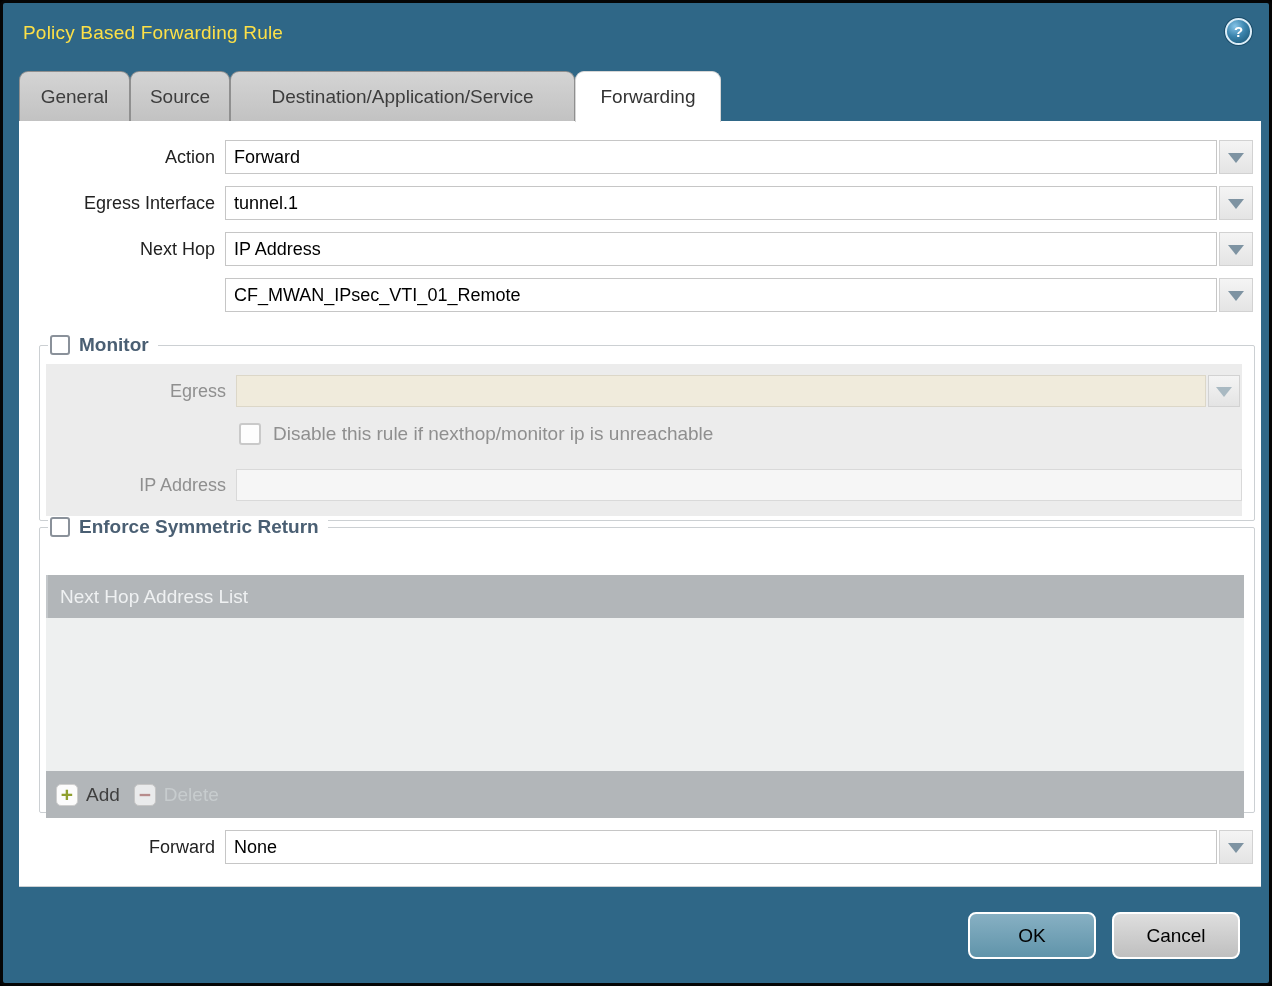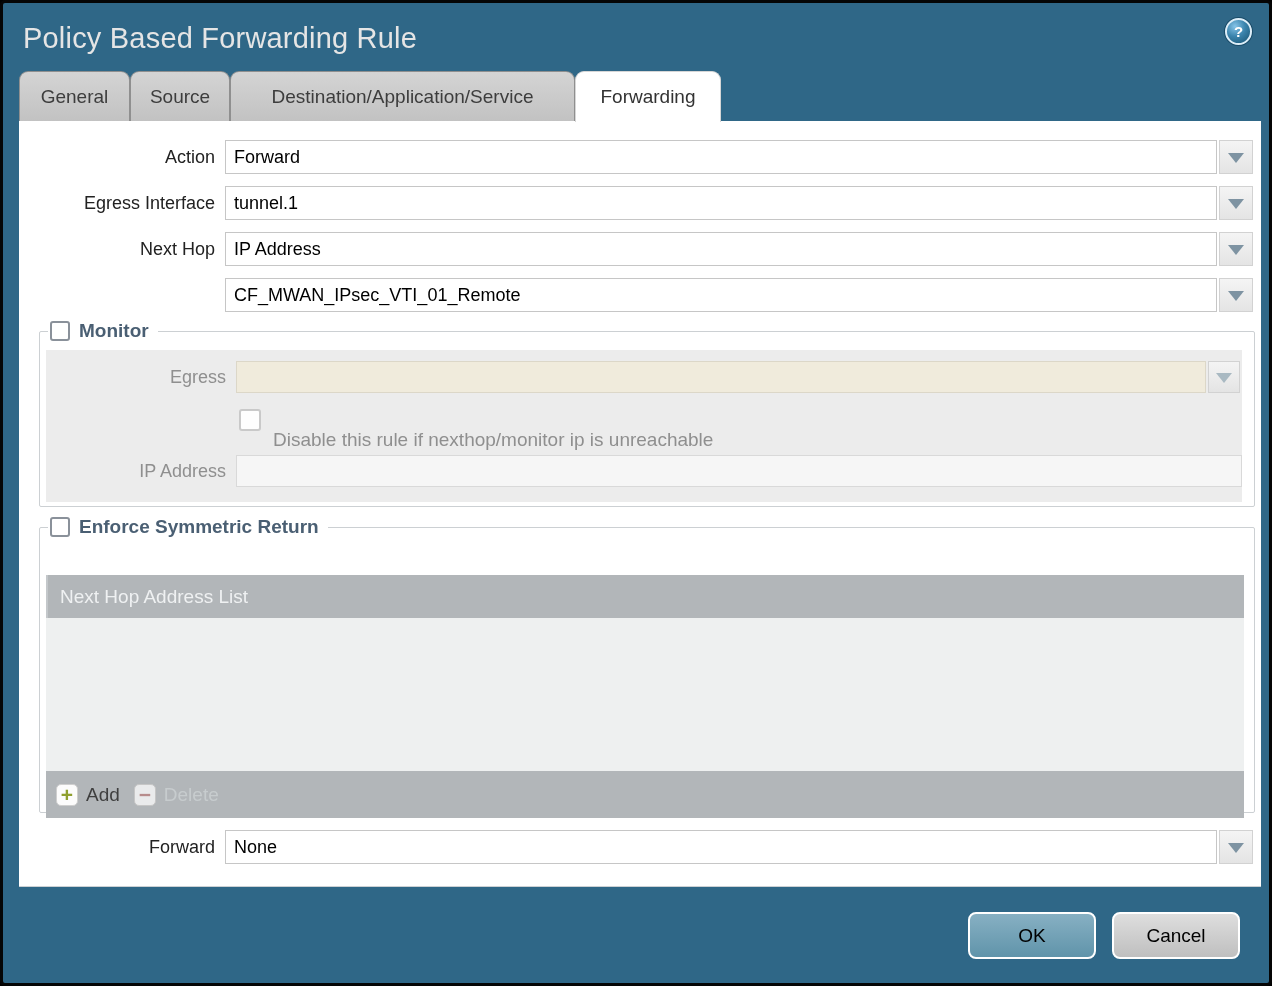--- a/index.html
+++ b/index.html
@@ -12,21 +12,21 @@
     position: absolute; left: 0; top: 0; width: 1272px; height: 986px;
     background: #2f6787;
     border: 3px solid #050505;
     border-radius: 5px;
     overflow: hidden;
   }
   
   .titlebar { position: absolute; left: 0; top: 0; width: 100%; height: 65px; }
   .title {
     position: absolute; left: 20px; top: 19px;
-    color: #e5e5e5; font-size: 29px; font-weight: 400; letter-spacing: 0.2px;
+    color: #fde047; font-size: 19px; font-weight: 400; letter-spacing: 0.2px;
   }
   .help-btn {
     position: absolute; right: 17px; top: 15px;
     width: 27px; height: 27px; border-radius: 50%;
     background: radial-gradient(circle at 35% 28%, #86c4e8 0%, #3b84ad 45%, #16516f 100%);
     border: 2px solid #dcedf7;
     box-shadow: 0 0 0 1px #1a4b67;
     color: #fff; font-size: 15px; font-weight: bold;
     text-align: center; line-height: 23px; cursor: pointer;
   }
@@ -78,21 +78,21 @@
   .row-action .flabel, .row-action .tfield, .row-action .dd { top: 19px; }
   .row-egress .flabel, .row-egress .tfield, .row-egress .dd { top: 65px; }
   .row-nexthop .flabel, .row-nexthop .tfield, .row-nexthop .dd { top: 111px; }
   .row-nexthop-addr .tfield, .row-nexthop-addr .dd { top: 157px; }
   .row-schedule .flabel, .row-schedule .tfield, .row-schedule .dd { top: 709px; }
   
   .fieldset {
     position: absolute; left: 20px; width: 1216px;
     border: 1px solid #ccd0d3; border-radius: 2px; background: #fff;
   }
-  .fs-monitor { top: 210px; height: 176px; }
+  .fs-monitor { top: 224px; height: 176px; }
   .fs-enforce { top: 406px; height: 286px; }
   .legend {
     position: absolute; top: -12px; left: 8px;
     display: flex; align-items: center; gap: 9px;
     background: #fff; padding: 0 9px 0 2px;
   }
   .checkbox {
     width: 20px; height: 20px; background: #fff;
     border: 2px solid #8a919a; border-radius: 3px; cursor: pointer;
   }
@@ -116,21 +116,20 @@
   .ip-field { top: 105px; right: 0; background: #f6f6f6; }
   .p-row1 { top: 11px; }
   .p-row3 { top: 105px; }
   .dis-check {
     position: absolute; left: 193px; top: 59px; width: 22px; height: 22px;
     background: #fdfdfd; border: 2px solid #c9c9c9; border-radius: 3px;
   }
   .dis-label {
     position: absolute; left: 227px; top: 56px; font-size: 19px; color: #8f8f8f;
     line-height: 28px;
-    margin-top: 20px;
   }
   
   .nh-table { position: absolute; left: 6px; top: 30px; width: 1198px; }
   .nh-header {
     height: 43px; background: #b2b6b9; border-left: 2px solid #c3c7ca;
     color: #eff1f2; font-size: 19px; line-height: 43px; padding-left: 12px;
     cursor: pointer;
     margin-top: 17px;
   }
   .nh-body { height: 153px; background: #eef0f0; }

